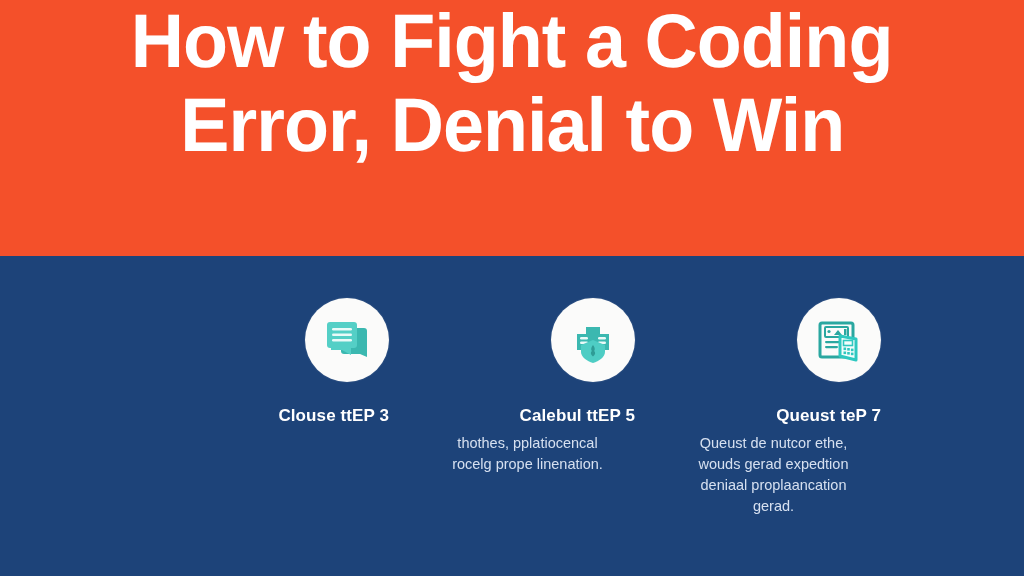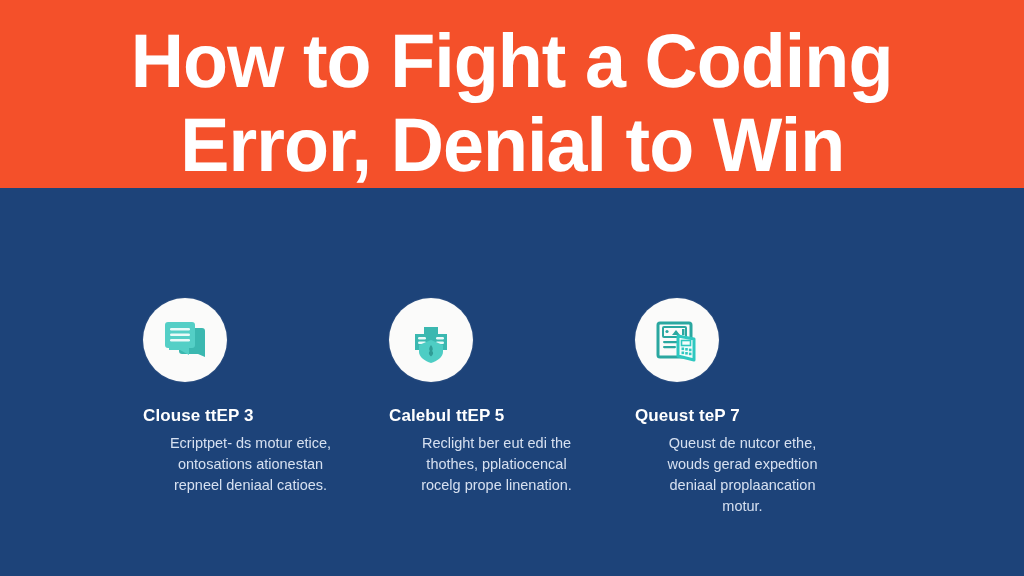--- a/index.html
+++ b/index.html
@@ -15,26 +15,26 @@
     font-family: "Liberation Sans", sans-serif;
     background: #1d4379;
   }
 
   
   .header-band {
     position: absolute;
     left: 0;
     top: 0;
     width: 1024px;
-    height: 188px;
+    height: 256px;
     background: #f4502a;
     display: flex;
     flex-direction: column;
     align-items: center;
-    justify-content: flex-end;
+    justify-content: flex-start;
   }
   .title-line {
     color: #ffffff;
     font-weight: bold;
     font-size: 76px;
     line-height: 84px;
     letter-spacing: -1px;
     white-space: nowrap;
     transform: scaleX(0.97);
     text-rendering: geometricPrecision;
@@ -60,21 +60,21 @@
     justify-content: center;
     align-items: flex-start;
     gap: 0;
     padding-top: 42px;
     box-sizing: border-box;
   }
   .card {
     width: 246px;
     display: flex;
     flex-direction: column;
-    align-items: flex-start;
+    align-items: flex-end;
     text-align: center;
   }
   .icon-circle {
     width: 84px;
     height: 84px;
     border-radius: 50%;
     background: #fbfbfa;
     display: flex;
     align-items: center;
     justify-content: center;
@@ -120,44 +120,38 @@
               <path d="M26 36 h20 v7 l-7 -3 h-13 z" fill="#3bb8b0"></path>
               <rect x="6" y="8" width="30" height="26" rx="3" fill="#54cfc6"></rect>
               <path d="M10 32 h20 v9 l-9 -5 h-11 z" fill="#54cfc6"></path>
               <rect x="11" y="14" width="20" height="2.6" rx="1.3" fill="#eafaf8"></rect>
               <rect x="11" y="19.5" width="20" height="2.6" rx="1.3" fill="#eafaf8"></rect>
               <rect x="11" y="25" width="20" height="2.6" rx="1.3" fill="#eafaf8"></rect>
             </svg>
           </span>
         </div>
         <div class="card-title">Clouse ttEP 3</div>
-        <div class="card-body">
-          <span class="bline">Ecriptpet- ds motur etice,</span>
-          <span class="bline">ontosations ationestan</span>
-          <span class="bline">repneel deniaal catioes.</span>
-        </div>
       </div>
 
       <div class="card">
         <div class="icon-circle">
           <span>
             <svg width="52" height="52" viewBox="0 0 52 52">
               <path d="M19 13 h14 v7 h9 v16 h-9 v7 h-14 v-7 h-9 v-16 h9 z" fill="#3bb8b0"></path>
               <rect x="13" y="23" width="8" height="2.4" rx="1.2" fill="#eafaf8"></rect>
               <rect x="13" y="27.5" width="8" height="2.4" rx="1.2" fill="#eafaf8"></rect>
               <rect x="31" y="23" width="8" height="2.4" rx="1.2" fill="#eafaf8"></rect>
               <rect x="31" y="27.5" width="8" height="2.4" rx="1.2" fill="#eafaf8"></rect>
               <path d="M26 26 l12 5 v7 c0 5 -6 9 -12 11 c-6 -2 -12 -6 -12 -11 v-7 z" fill="#4ecdc4"></path>
               <path d="M26 31 c1.6 2 2.4 4 1.2 6 c1.4 1.6 1.4 3.4 -1.2 5.4 c-2.6 -2 -2.6 -3.8 -1.2 -5.4 c-1.2 -2 -0.4 -4 1.2 -6 z" fill="#2f9c96"></path>
             </svg>
           </span>
         </div>
         <div class="card-title">Calebul ttEP 5</div>
         <div class="card-body">
-          <span class="bline">Reclight ber eut edi the</span>
           <span class="bline">thothes, pplatiocencal</span>
           <span class="bline">rocelg prope linenation.</span>
         </div>
       </div>
 
       <div class="card">
         <div class="icon-circle">
           <span>
             <svg width="52" height="52" viewBox="0 0 52 52">
               <rect x="7" y="9" width="33" height="34" rx="2" fill="none" stroke="#2aa7a0" stroke-width="3"></rect>
@@ -176,19 +170,19 @@
               <rect x="34.2" y="38" width="2.6" height="2.6" fill="#2ec8c0"></rect>
               <rect x="37.9" y="38.6" width="2.6" height="2.6" fill="#2ec8c0"></rect>
             </svg>
           </span>
         </div>
         <div class="card-title">Queust teP 7</div>
         <div class="card-body">
           <span class="bline">Queust de nutcor ethe,</span>
           <span class="bline">wouds gerad expedtion</span>
           <span class="bline">deniaal proplaancation</span>
-          <span class="bline">motur.</span>
+          <span class="bline">gerad.</span>
         </div>
       </div>
 
     </div>
   </div>
 </div>
 
 </body></html>

